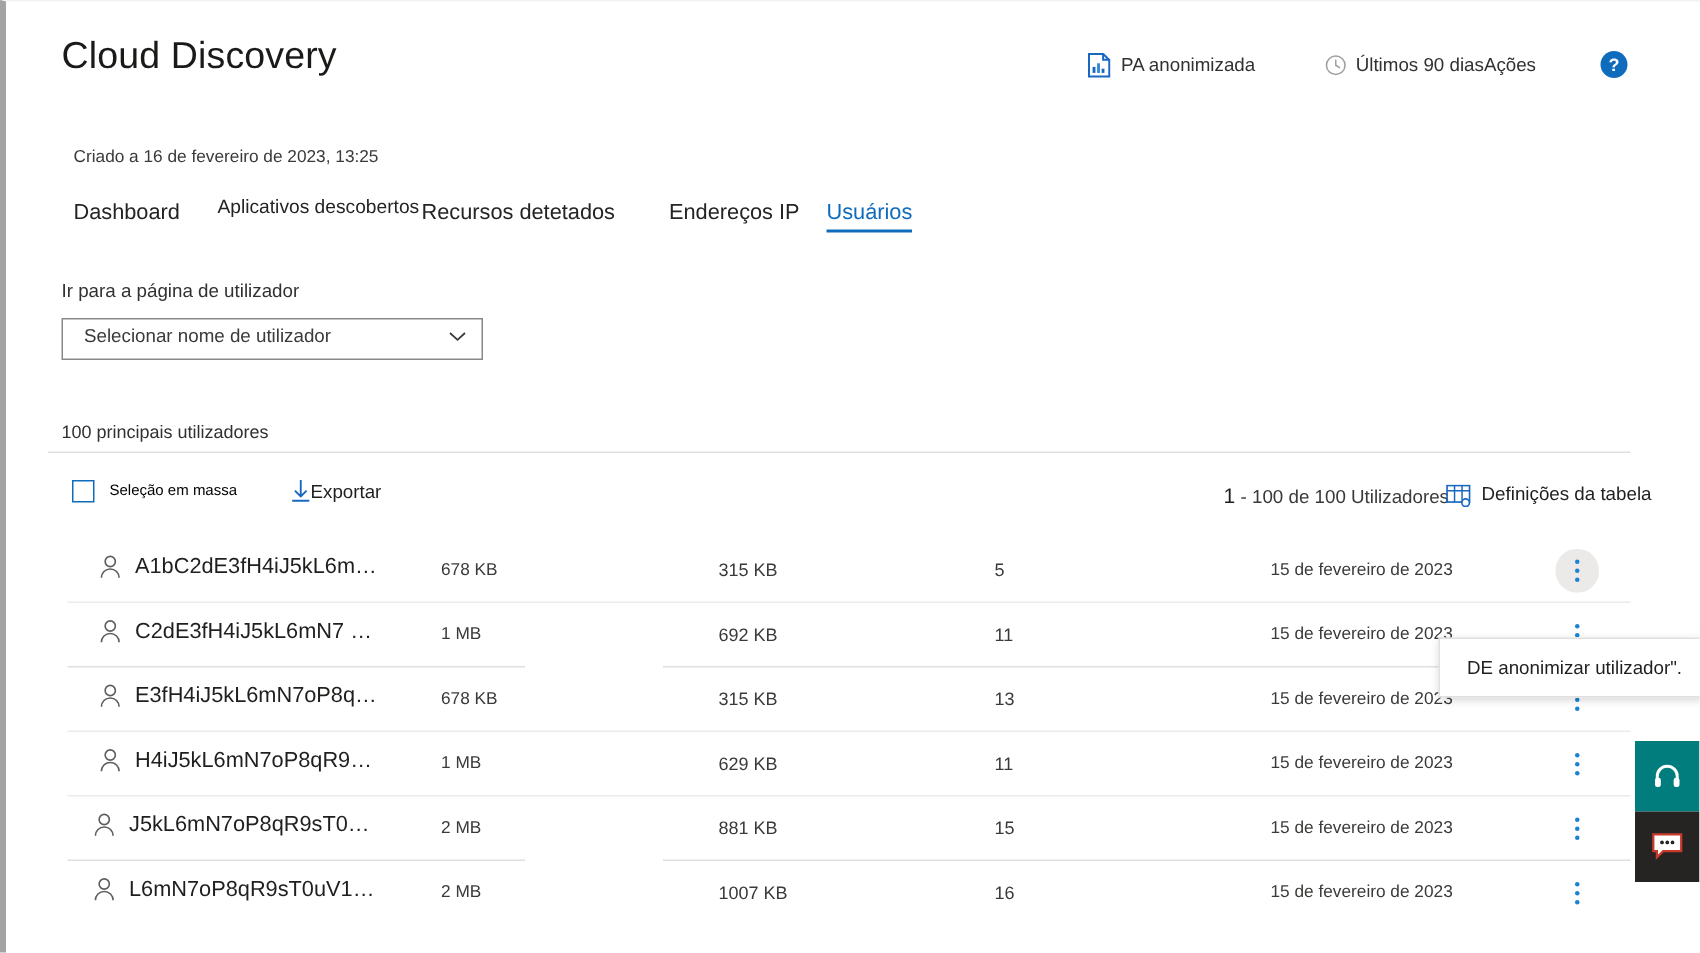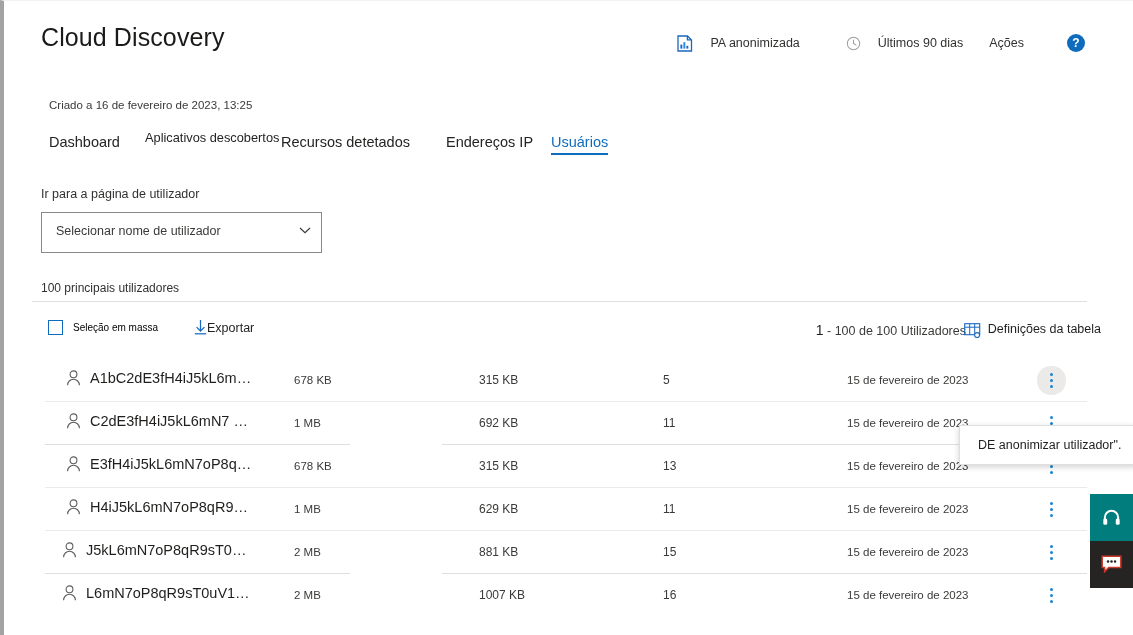--- a/index.html
+++ b/index.html
@@ -28,26 +28,26 @@
   #page-title {
     position: absolute; left: 37px; top: 22px;
     font-size: 25px; font-weight: 400; color: #1b1a19;
     letter-spacing: .1px;
   }
   .hdr-actions {
     position: absolute; right: 0; top: 33px;
     display: flex; align-items: center;
   }
   .hdr-btn {
-    display: flex; align-items: center; gap: 17px;
+    display: flex; align-items: center; gap: 6px;
     font-size: 12.5px; color: #323130; cursor: pointer;
     white-space: nowrap;
   }
   .hdr-btn.gap1 { margin-right: 46px; }
-  .hdr-btn.gap2 { margin-right: 26px; }
+  .hdr-btn.gap2 { }
   .hdr-btn.gap3 { margin-right: 43px; }
   .report-ico { width: 16px; height: 17px; flex: none; }
   .clock-ico  { width: 15px; height: 15px; flex: none; }
   #help-icon {
     width: 18px; height: 18px; border-radius: 50%;
     background: #0f6cbd;
     color: #fff; font-size: 12px; font-weight: 700;
     display: flex; align-items: center; justify-content: center;
     margin-right: 52px; cursor: pointer;
     line-height: 1;
@@ -76,21 +76,21 @@
     height: 2px; background: #0f6cbd;
   }
 
   
   #select-label {
     position: absolute; left: 37px; top: 186px;
     font-size: 12.5px; color: #323130;
   }
   #user-select {
     position: absolute; left: 37px; top: 211px;
-    width: 281px; height: 41px;
+    width: 281px; height: 28px;
     border: 1px solid #8a8886; background: #fff;
     display: flex; align-items: center;
     padding: 0 10px 4px 14px; cursor: pointer;
   }
   #user-select .val { font-size: 12.5px; color: #3b3a39; flex: 1; }
   .chev { width: 12px; height: 7px; flex: none; }
 
   
   #top-users {
     position: absolute; left: 37px; top: 280px;

